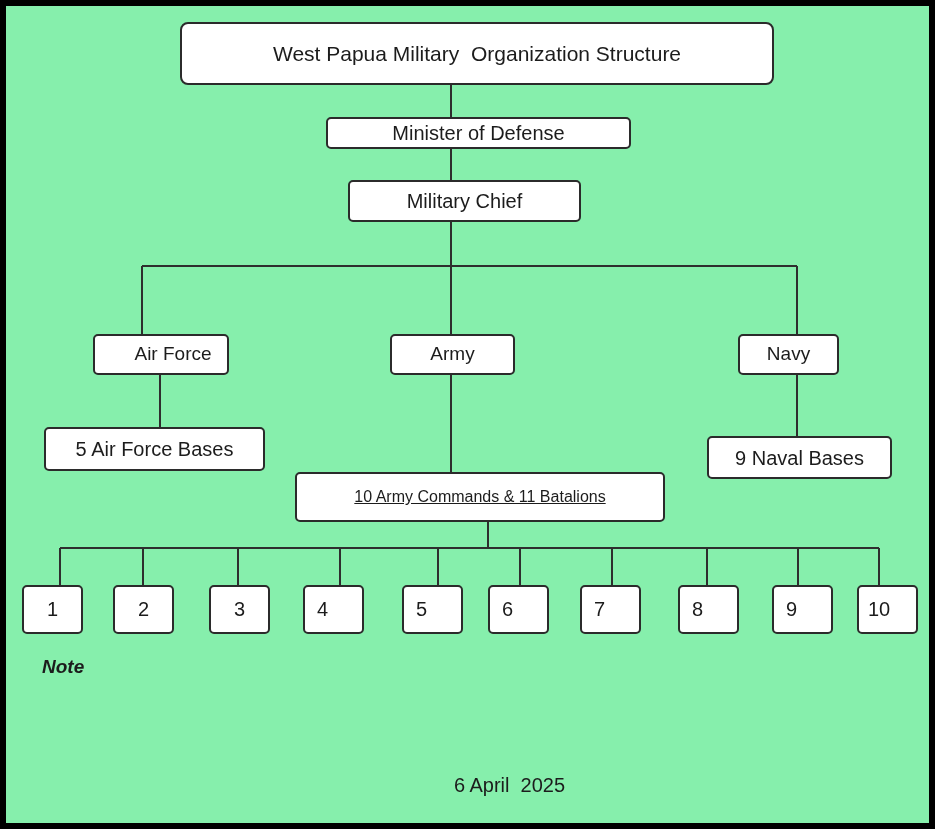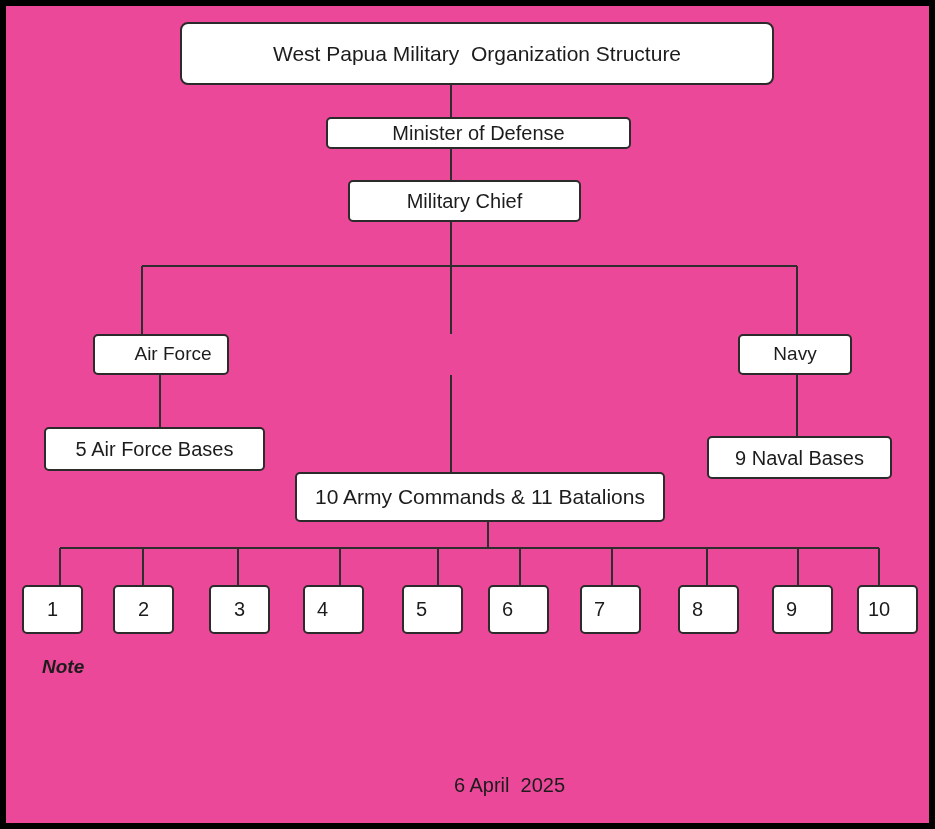--- a/index.html
+++ b/index.html
@@ -7,21 +7,21 @@
   :root {
     --line: #2e2e2e;
     --border: #2b2b2b;
     --text: #1c1c1c;
     --frame: #000000;
   }
   #stage {
     position: relative;
     width: 935px;
     height: 829px;
-    background: #ec4899;
+    background: #86efac;
     border: 6px solid var(--frame);
     font-family: "Liberation Sans", "DejaVu Sans", sans-serif;
     color: var(--text);
     overflow: hidden;
   }
   #wires {
     position: absolute;
     left: 0; top: 0;
     width: 923px; height: 817px;
   }
@@ -35,23 +35,23 @@
     justify-content: center;
     text-align: center;
     white-space: pre;
     line-height: 1.1;
   }
   .node-title    { left:174px; top:16px;  width:594px; height:63px; font-size:21px; border-radius:8px; }
   .node-minister { left:320px; top:111px; width:305px; height:32px; font-size:20px; }
   .node-chief    { left:342px; top:174px; width:233px; height:42px; font-size:20px; }
   .node-airforce { left:87px;  top:328px; width:136px; height:41px; font-size:19px;padding-left:24px; }
   .node-army     { left:384px; top:328px; width:125px; height:41px; font-size:19px; }
-  .node-navy     { left:732px; top:328px; width:114px; height:41px; font-size:19px; }
+  .node-navy     { left:732px; top:328px; width:101px; height:41px; font-size:19px; }
   .node-afbases  { left:38px;  top:421px; width:221px; height:44px; font-size:20px; }
-  .node-commands { left:289px; top:466px; width:370px; height:50px; font-size:21px; }
+  .node-commands { left:289px; top:466px; width:370px; height:50px; font-size:16px;text-decoration:underline; }
   .node-nbases   { left:701px; top:430px; width:185px; height:43px; font-size:20px; }
 
   .unit {
     position: absolute;
     top: 579px;
     width: 61px;
     height: 49px;
     background: #ffffff;
     border: 2px solid var(--border);
     border-radius: 5px;
@@ -121,20 +121,21 @@
       <line x1="701" y1="542" x2="701" y2="579"></line>
       <line x1="792" y1="542" x2="792" y2="579"></line>
       <line x1="873" y1="542" x2="873" y2="579"></line>
     </g>
   </svg>
 
   <div class="node node-title">West Papua Military  Organization Structure</div>
   <div class="node node-minister">Minister of Defense</div>
   <div class="node node-chief">Military Chief</div>
   <div class="node node-airforce">Air Force</div>
+  <div class="node node-army">Army</div>
   <div class="node node-navy">Navy</div>
   <div class="node node-afbases">5 Air Force Bases</div>
   <div class="node node-commands">10 Army Commands &amp; 11 Batalions</div>
   <div class="node node-nbases">9 Naval Bases</div>
 
   <div class="unit" style="left:16px">1</div>
   <div class="unit" style="left:107px">2</div>
   <div class="unit" style="left:203px">3</div>
   <div class="unit u-left" style="left:297px">4</div>
   <div class="unit u-left" style="left:396px">5</div>

